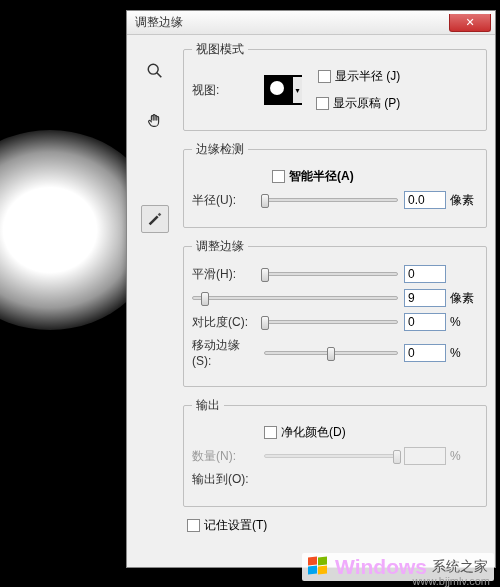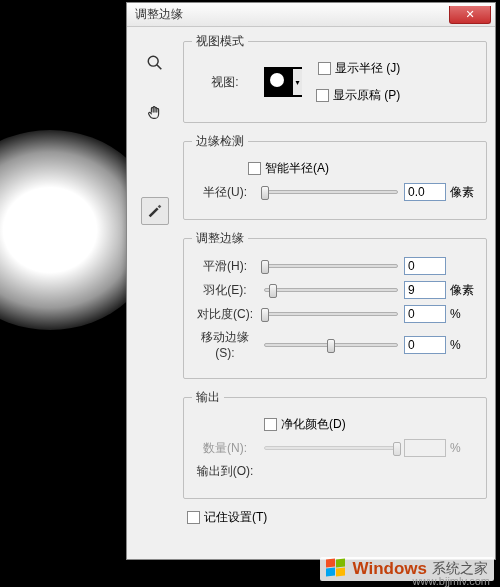--- a/index.html
+++ b/index.html
@@ -17,21 +17,21 @@
   }
   .blur-circle {
     position: absolute;
     left: -60px; top: 130px;
     width: 220px; height: 200px;
     background: radial-gradient(ellipse at center, #fff 0%, #fff 30%, rgba(255,255,255,0.6) 55%, rgba(0,0,0,0) 75%);
     border-radius: 50%;
   }
   .dialog {
     position: absolute;
-    left: 126px; top: 2px;
+    left: 126px; top: 10px;
     width: 370px; height: 558px;
     background: #F0F0F0;
     border: 1px solid #888;
     box-shadow: 2px 2px 8px rgba(0,0,0,0.4);
   }
   .titlebar {
     height: 24px;
     background: linear-gradient(#fdfdfd, #e8e8e8);
     border-bottom: 1px solid #c8c8c8;
     display: flex; align-items: center;
@@ -88,21 +88,21 @@
     padding: 0 4px;
     color: #333;
     background: #F0F0F0;
   }
   .row {
     display: flex; align-items: center;
     margin-bottom: 6px;
   }
   .label-r {
     width: 72px;
-    text-align: center;
+    text-align: left;
     padding-right: 6px;
     color: #333;
   }
   .label-r.disabled { color: #9a9a9a; }
   .view-swatch {
     width: 38px; height: 30px;
     border: 2px solid #000;
     background: #000;
     position: relative;
     cursor: pointer;
@@ -191,21 +191,21 @@
   }
   .wm-logo {
     width: 22px; height: 20px;
     position: relative;
   }
   .wm-logo .pane { position:absolute; width:9px; height:8px; }
   .wm-logo .p1 { left:0; top:0; background:#f25022; transform:skewY(-6deg);}
   .wm-logo .p2 { left:10px; top:0; background:#7fba00; transform:skewY(-6deg);}
   .wm-logo .p3 { left:0; top:9px; background:#00a4ef; transform:skewY(-6deg);}
   .wm-logo .p4 { left:10px; top:9px; background:#ffb900; transform:skewY(-6deg);}
-  .wm-text1 { color:#c2410c; font-size:17px; font-weight:bold;}
+  .wm-text1 { color:#f0abfc; font-size:21px; font-weight:bold;}
   .wm-text2 { color:#555; font-size:14px;}
   .wm-url { position:absolute; right:10px; bottom:-2px; font-size:10px; color:#888;}
 </style>
 </head>
 <body>
 
 <div class="canvas-bg">
   <div class="blur-circle"></div>
 </div>
 
@@ -258,21 +258,21 @@
             <label class="checkbox">
               <span class="box"></span>
               <span>显示原稿 (P)</span>
             </label>
           </div>
         </div>
       </fieldset>
 
       <fieldset>
         <legend>边缘检测</legend>
-        <div class="row" style="margin-left:56px;">
+        <div class="row" style="margin-left:80px;font-weight:bold;">
           <label class="checkbox">
             <span class="box"></span>
             <span>智能半径(A)</span>
           </label>
         </div>
         <div class="row">
           <div class="label-r">半径(U):</div>
           <div class="slider-track">
             <div class="slider-thumb" style="left:0%"></div>
           </div>
@@ -287,21 +287,20 @@
         <div class="row">
           <div class="label-r">平滑(H):</div>
           <div class="slider-track">
             <div class="slider-thumb" style="left:0%"></div>
           </div>
           <input class="num-input" value="0" style="">
           <span class="unit"></span>
         </div>
 
         <div class="row">
-          <div class="label-r">羽化(E):</div>
           <div class="slider-track">
             <div class="slider-thumb" style="left:6%"></div>
           </div>
           <input class="num-input" value="9" style="">
           <span class="unit">像素</span>
         </div>
 
         <div class="row">
           <div class="label-r">对比度(C):</div>
           <div class="slider-track">

